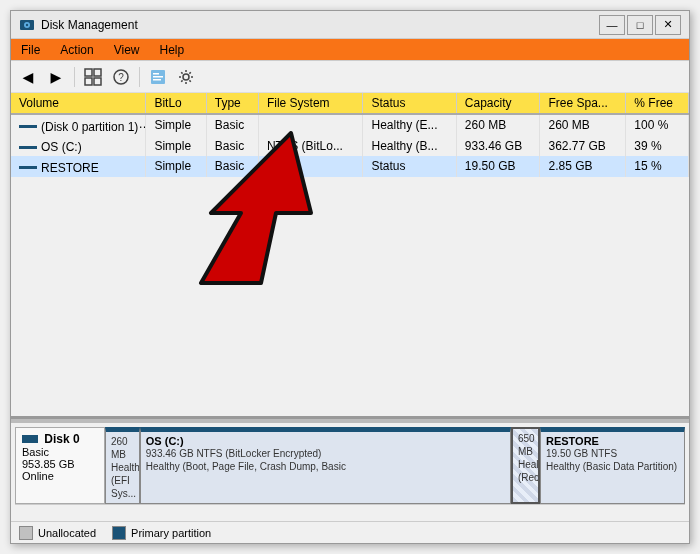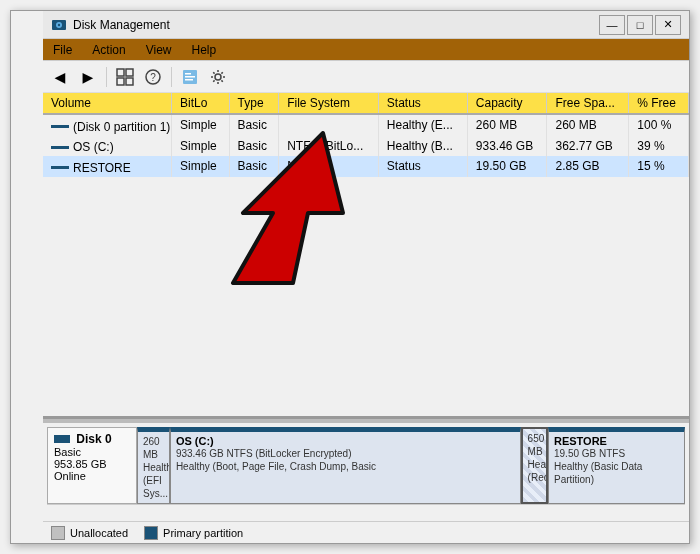--- a/index.html
+++ b/index.html
@@ -15,21 +15,20 @@
       overflow: hidden;
     }
     .window {
       width: 680px;
       height: 534px;
       background: #f0f0f0;
       border: 1px solid #999;
       box-shadow: 2px 2px 8px rgba(0,0,0,0.3);
       display: flex;
       flex-direction: column;
-      padding-left: 32px;
     }
     .title-bar {
       background: #e8e8e8;
       height: 28px;
       display: flex;
       align-items: center;
       justify-content: space-between;
       padding: 0 8px;
       border-bottom: 1px solid #ccc;
       flex-shrink: 0;
@@ -59,21 +58,21 @@
       font-size: 11px;
       cursor: pointer;
       display: flex;
       align-items: center;
       justify-content: center;
     }
     .menu-bar {
       height: 22px;
       display: flex;
       align-items: center;
-      background: #a16207;
+      background: #f97316;
       border-bottom: 1px solid #ccc;
       flex-shrink: 0;
     }
     .menu-item {
       padding: 2px 10px;
       cursor: pointer;
       font-size: 12px;
     }
     .toolbar {
       height: 32px;

